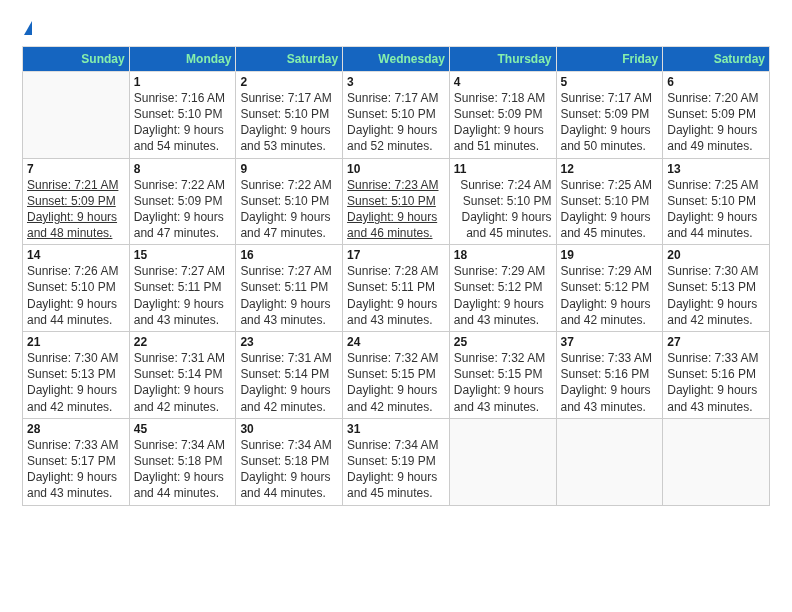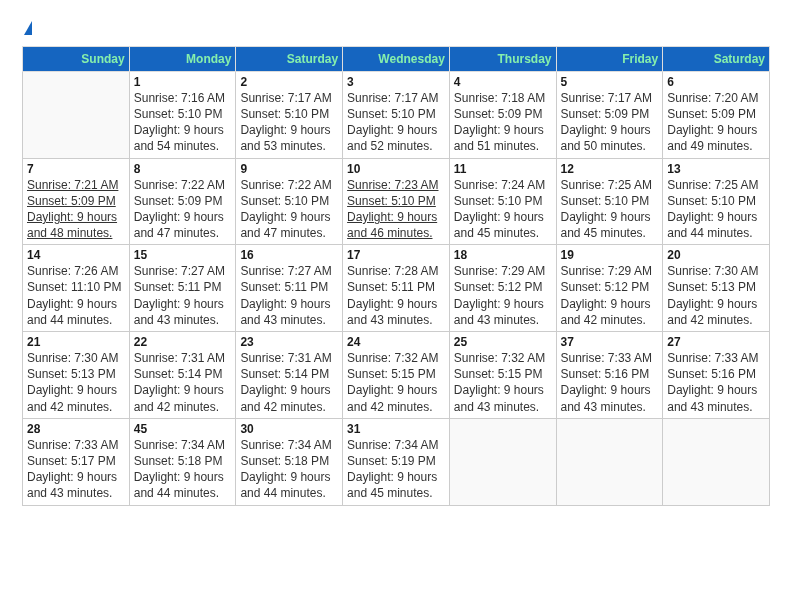--- a/index.html
+++ b/index.html
@@ -201,21 +201,21 @@
           </td>
           <td>
             <span class="day-num">10</span>
             <div class="day-info" style="white-space: pre-line; text-decoration: underline;">Sunrise: 7:23 AM
 Sunset: 5:10 PM
 Daylight: 9 hours
 and 46 minutes.</div>
           </td>
           <td>
             <span class="day-num">11</span>
-            <div class="day-info" style="white-space: pre-line;">Sunrise: 7:24 AM
+            <div class="day-info" style="white-space: pre-line; text-align: right;">Sunrise: 7:24 AM
 Sunset: 5:10 PM
 Daylight: 9 hours
 and 45 minutes.</div>
           </td>
           <td>
             <span class="day-num">12</span>
             <div class="day-info" style="white-space: pre-line;">Sunrise: 7:25 AM
 Sunset: 5:10 PM
 Daylight: 9 hours
 and 45 minutes.</div>
@@ -225,21 +225,21 @@
             <div class="day-info" style="white-space: pre-line;">Sunrise: 7:25 AM
 Sunset: 5:10 PM
 Daylight: 9 hours
 and 44 minutes.</div>
           </td>
         </tr>
         <tr>
           <td>
             <span class="day-num">14</span>
             <div class="day-info" style="white-space: pre-line;">Sunrise: 7:26 AM
-Sunset: 11:10 PM
+Sunset: 5:10 PM
 Daylight: 9 hours
 and 44 minutes.</div>
           </td>
           <td>
             <span class="day-num">15</span>
             <div class="day-info" style="white-space: pre-line;">Sunrise: 7:27 AM
 Sunset: 5:11 PM
 Daylight: 9 hours
 and 43 minutes.</div>
           </td>

